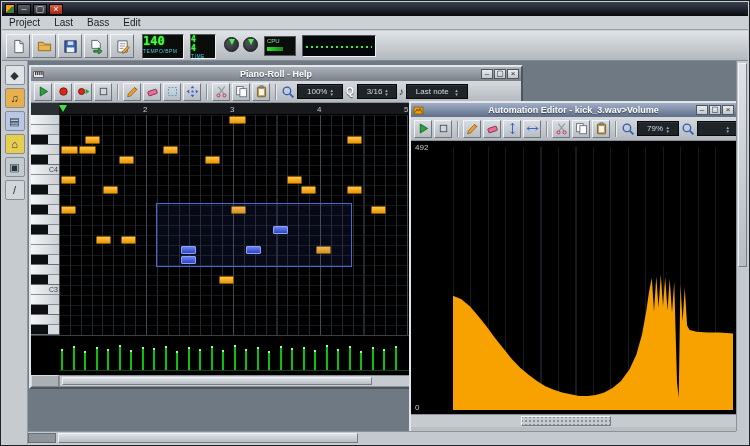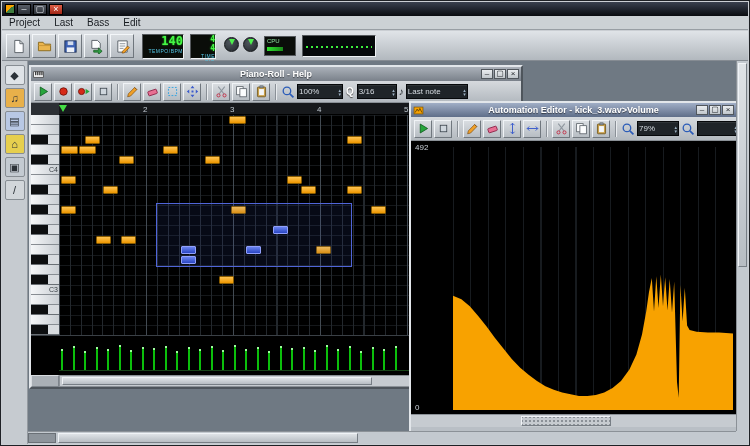--- a/index.html
+++ b/index.html
@@ -16,21 +16,21 @@
 
   
   .menubar{position:absolute;top:15px;left:1px;right:1px;height:14px;background:#ccd1d5;border-bottom:1px solid #989ea4;display:flex;align-items:stretch;font-size:10px;color:#181c21}
   .menu-item{padding:3px 7px;display:flex;align-items:center}
 
   
   .main-toolbar{position:absolute;top:30px;left:1px;right:1px;height:30px;background:linear-gradient(#e0e4e8,#b2b8be);border-bottom:1px solid #858b92}
   .mtb-row{position:absolute;left:4px;top:3px;display:flex;gap:2px}
   .tb-btn{width:24px;height:24px;background:linear-gradient(#d9dde1,#b7bdc3);border:1px solid;border-color:#f3f6f9 #6f767d #6f767d #f3f6f9;display:flex;align-items:center;justify-content:center}
   .tb-btn .icn{width:15px;height:15px}
-  .lcd{position:absolute;background:#0a0d09;border:1px solid;border-color:#55595d #eef1f4 #eef1f4 #55595d;color:#46f846;text-align:right}
+  .lcd{position:absolute;background:#0a0d09;border:1px solid;border-color:#55595d #eef1f4 #eef1f4 #55595d;color:#46f846;text-align:left}
   .lcd.tempo{left:140px;top:3px;width:42px;height:25px}
   .lcd-val{font-family:"DejaVu Sans Mono",monospace;font-weight:bold;font-size:12px;line-height:13px;color:#46f846;text-shadow:0 0 2px #2c2}
   .lcd-lab{font-size:5px;line-height:6px;color:#55c8e8;letter-spacing:.5px}
   .lcd.timesig{left:188px;top:3px;width:26px;height:25px}
   .ts-vals .lcd-val.small{font-size:8px;line-height:9px}
   .knob{position:absolute;top:6px;width:15px;height:15px;border-radius:50%;border:1px solid #14171a;background:radial-gradient(circle at 35% 35%,#4d545c,#22262b)}
   .knob::after{content:"";position:absolute;left:4px;top:1px;width:0;height:0;border-left:3px solid transparent;border-right:3px solid transparent;border-top:6px solid #4ef04e}
   .cpu{position:absolute;left:262px;top:5px;width:32px;height:20px;background:#0a0d09;border:1px solid #55595d;padding:1px 2px}
   .cpu-lab{font-size:6px;color:#8fe0a0;display:block;line-height:7px}
   .cpu-bar{margin-top:2px;width:60%;height:4px;background:linear-gradient(90deg,#2ee02e,#1a8a1a)}
@@ -51,21 +51,21 @@
   .au .mdi-title{background:linear-gradient(#a0aec6,#5f6e89)}
   .mdi-title .t{position:absolute;left:0;right:0;text-align:center;color:#fff;font-size:9px;font-weight:bold;text-shadow:0 1px 1px rgba(0,0,0,.55);pointer-events:none}
   .mdi-title .sp{flex:1}
   .mdi-btn{width:12px;height:10px;border:1px solid #51575d;background:linear-gradient(#eaedf0,#c1c7cc);color:#1c2024;font-size:8px;line-height:8px;text-align:center;z-index:2}
   .mdi-title .icn{width:11px;height:11px;z-index:2}
   .wtoolbar{position:absolute;top:14px;left:0;right:0;height:22px;background:linear-gradient(#d6dade,#b3b9bf);border-bottom:1px solid #8a9096;display:flex;align-items:center;padding:0 3px;gap:2px;overflow:hidden}
   .tbgroup{display:flex;align-items:center;gap:2px}
   .tool-btn{width:18px;height:18px;background:linear-gradient(#d9dde1,#b7bdc3);border:1px solid;border-color:#f0f3f6 #70777e #70777e #f0f3f6;display:flex;align-items:center;justify-content:center;flex:0 0 auto}
   .tool-btn .icn{width:13px;height:13px}
   .tsep{width:1px;height:16px;background:#8a9097;box-shadow:1px 0 0 #e8ebee;margin:0 3px;flex:0 0 auto}
-  .combo{height:15px;background:#1f2428;border:1px solid #06080a;box-shadow:inset 0 1px 0 rgba(255,255,255,.08);color:#d6dce2;font-size:8px;display:flex;align-items:center;padding:0 1px;gap:3px;flex:0 0 auto}
+  .combo{height:15px;background:#1f2428;border:1px solid #06080a;box-shadow:inset 0 1px 0 rgba(255,255,255,.08);color:#d6dce2;font-size:8px;display:flex;align-items:center;padding:0 9px;gap:3px;flex:0 0 auto}
   .combo .cv{white-space:nowrap}
   .carr{display:flex;flex-direction:column;font-size:5px;line-height:4px;color:#9fb4c6}
   .qlabel{font-size:10px;font-weight:bold;color:#fff;text-shadow:0 1px 1px #444;margin:0 1px;flex:0 0 auto}
   .noteglyph{font-size:10px;color:#1c2024;flex:0 0 auto}
   .zoomic{width:14px;height:14px;flex:0 0 auto}
 
   
   .pr{left:1px;top:4px;width:494px;height:324px;z-index:1}
   .pr-corner{position:absolute;top:36px;left:0;width:28px;height:12px;background:#2b2f34}
   .pr-timeline{position:absolute;top:36px;left:28px;right:0;height:12px;background:#17191c;border-bottom:1px solid #000}

